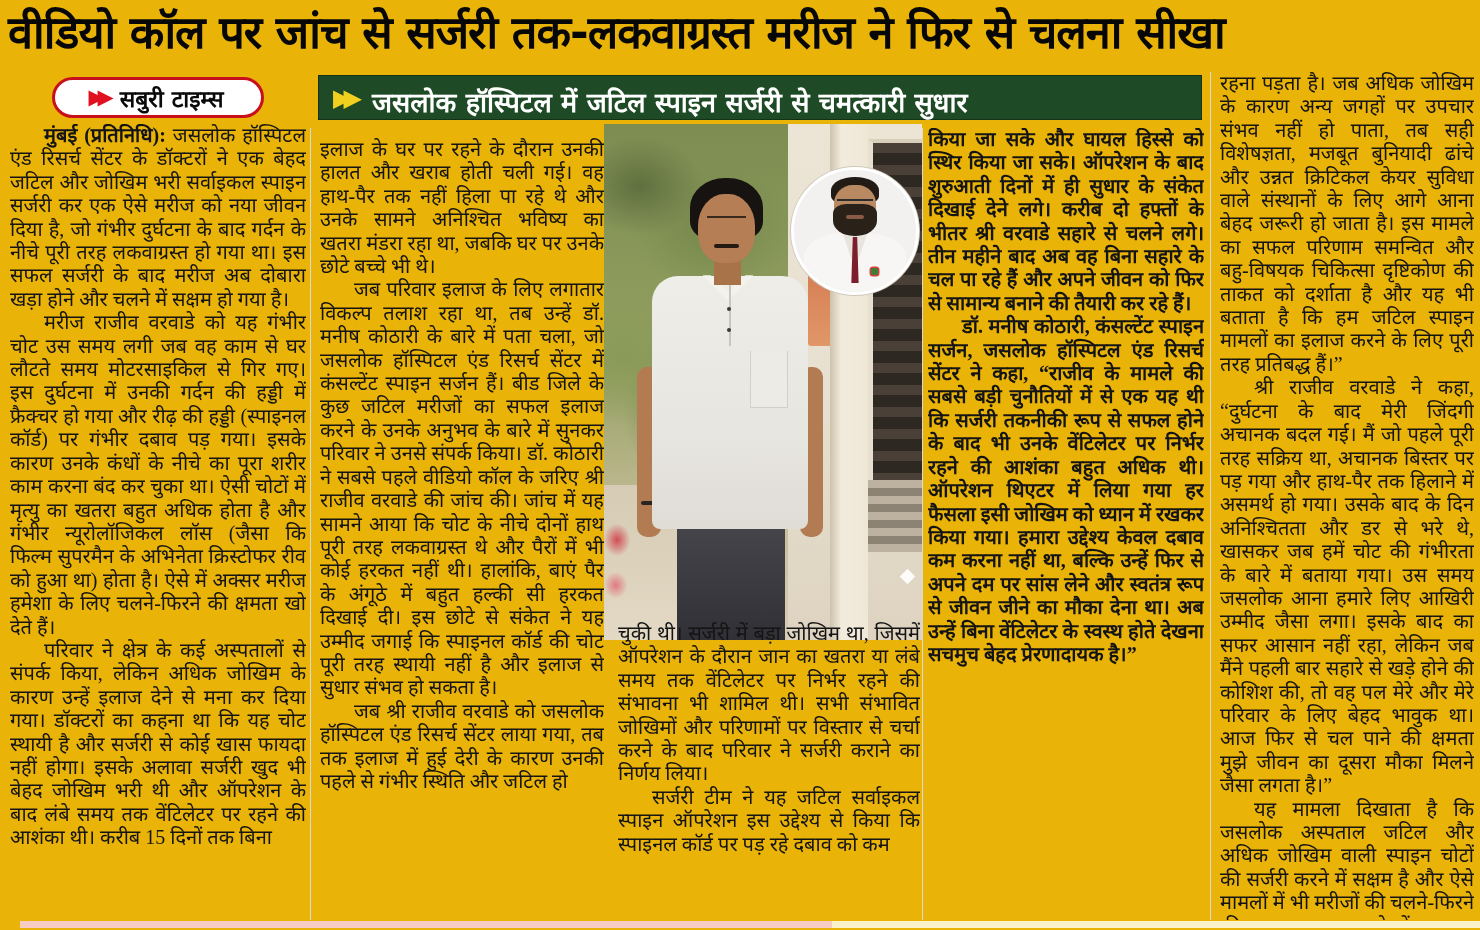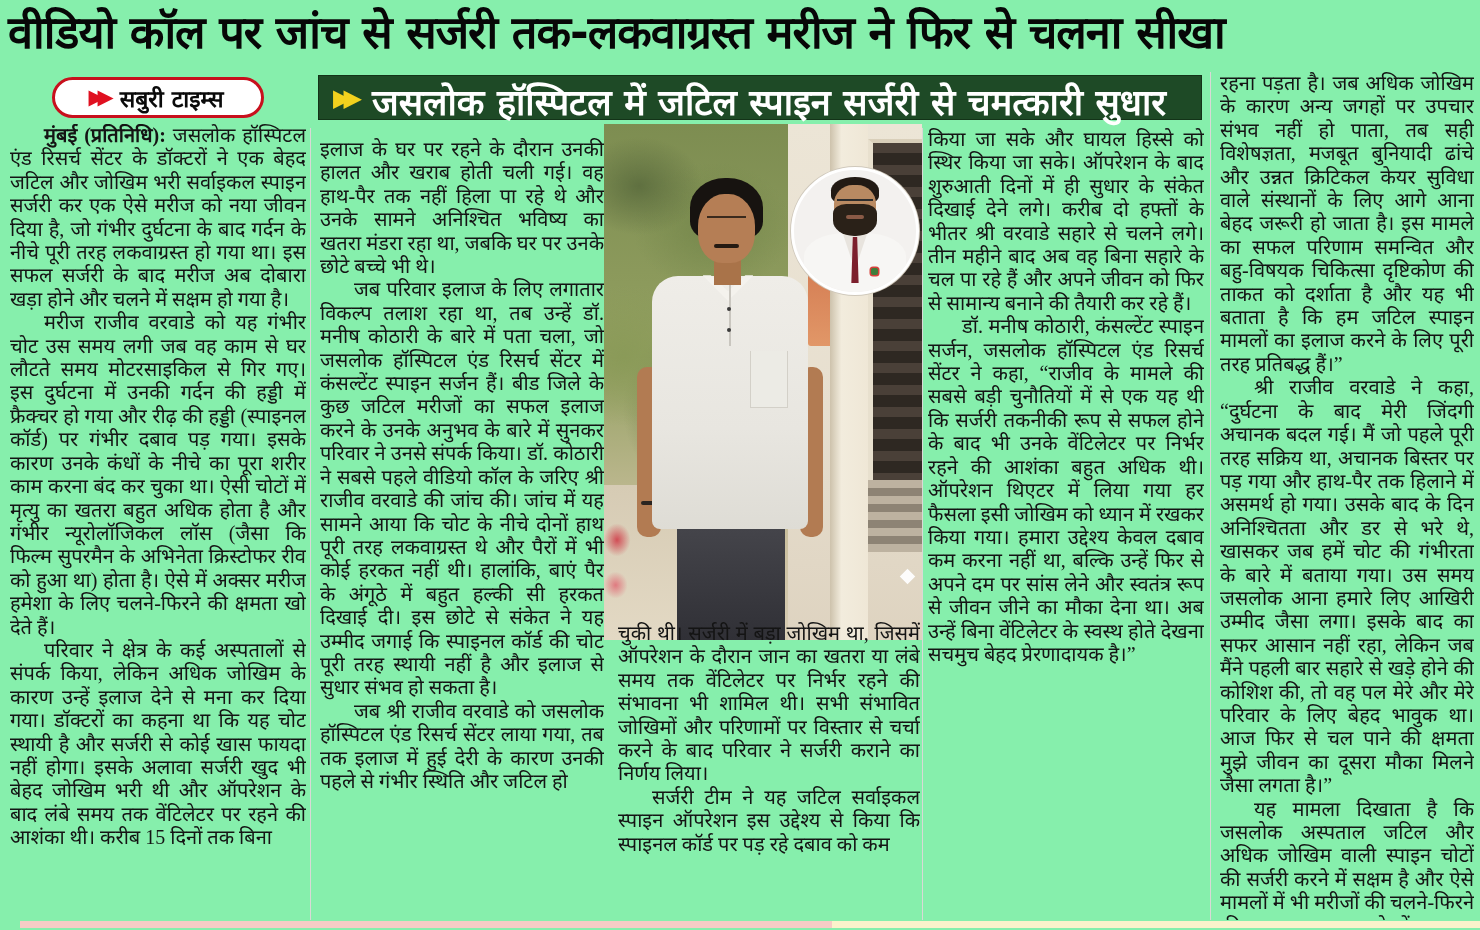--- a/index.html
+++ b/index.html
@@ -1,21 +1,21 @@
 <!DOCTYPE html>
 <html lang="hi"><head>
 <meta charset="utf-8">
 <style>
   * { margin:0; padding:0; box-sizing:border-box; }
   html,body { width:1480px; height:930px; }
   body {
     font-family: "Liberation Serif", "DejaVu Serif", serif;
     background:#ffffff; color:#101010; position:relative; overflow:hidden;
   }
-  .page { position:absolute; inset:0; background:#86efac; }
+  .page { position:absolute; inset:0; background:#eab308; }
 
   
   .headline {
     position:absolute; left:8px; top:2px; width:1464px; height:62px;
     font-family:"DejaVu Sans", sans-serif;
     font-size:45px; font-weight:900; letter-spacing:-1px;
     color:#070707; white-space:nowrap; line-height:62px;
   }
 
   
@@ -36,37 +36,37 @@
   .banner {
     position:absolute; left:318px; top:75px; width:884px; height:45px;
     background:#1e4a26; border:1px solid #133318;
     display:flex; align-items:center; padding-left:14px; gap:10px;
   }
   .banner .chev {
     color:#f2d11e; font-size:24px; letter-spacing:-8px; line-height:1;
     font-family:"DejaVu Sans", sans-serif; margin-right:8px;
   }
   .banner .label {
-    font-family:"DejaVu Sans", sans-serif; font-weight:800; font-size:36px; color:#ffffff;
+    font-family:"DejaVu Sans", sans-serif; font-weight:800; font-size:27px; color:#ffffff;
     white-space:nowrap;
     margin-top:8px;
   }
 
   
   .col {
     position:absolute; text-align:justify;
     font-size:20px; line-height:23.4px; color:#141414; overflow:hidden;
   }
   .col p { text-align:justify; }
   .col p.indent { text-indent:34px; }
   .col b { font-weight:800; }
   .col1 { left:10px;   top:124px; width:296px; height:796px; }
   .col2 { left:320px;  top:130px; width:284px; height:790px;margin-top:8px; }
   .col3 { left:618px;  top:622px; width:302px; height:270px; }
-  .col4 { left:928px;  top:128px; width:276px; height:792px; }
+  .col4 { left:928px;  top:128px; width:276px; height:792px;font-weight:bold; }
   .col5 { left:1220px; top:72px;  width:254px; height:848px; }
 
   .vrule { position:absolute; width:1px; background:#d9d9d6; }
   .vr1 { left:310px;  top:128px; height:792px; }
   .vr2 { left:922px;  top:128px; height:792px; }
   .vr3 { left:1210px; top:72px;  height:848px; }
 
   
   .strip-pink  { position:absolute; left:20px;  top:921px; width:812px;  height:7px; background:#f6ccc5; }
   .strip-yellow{ position:absolute; left:832px; top:921px; width:648px;  height:7px; background:#fbf2cb; }

